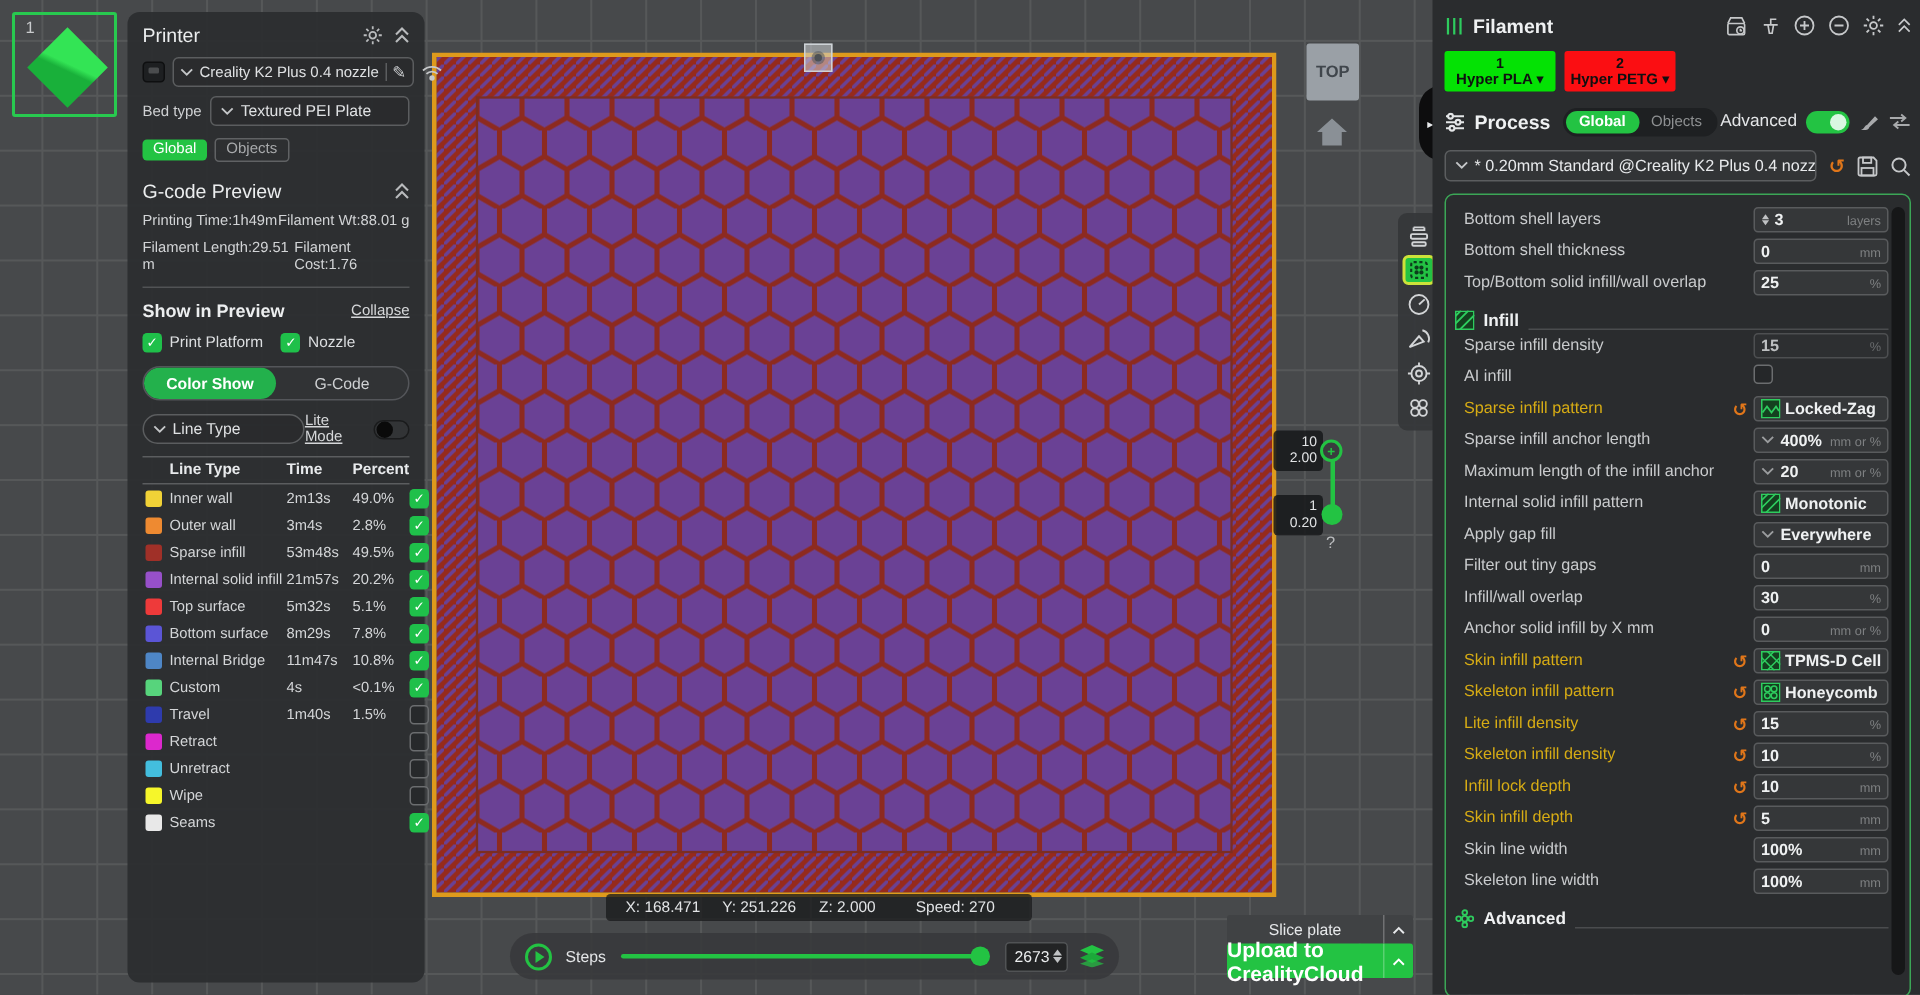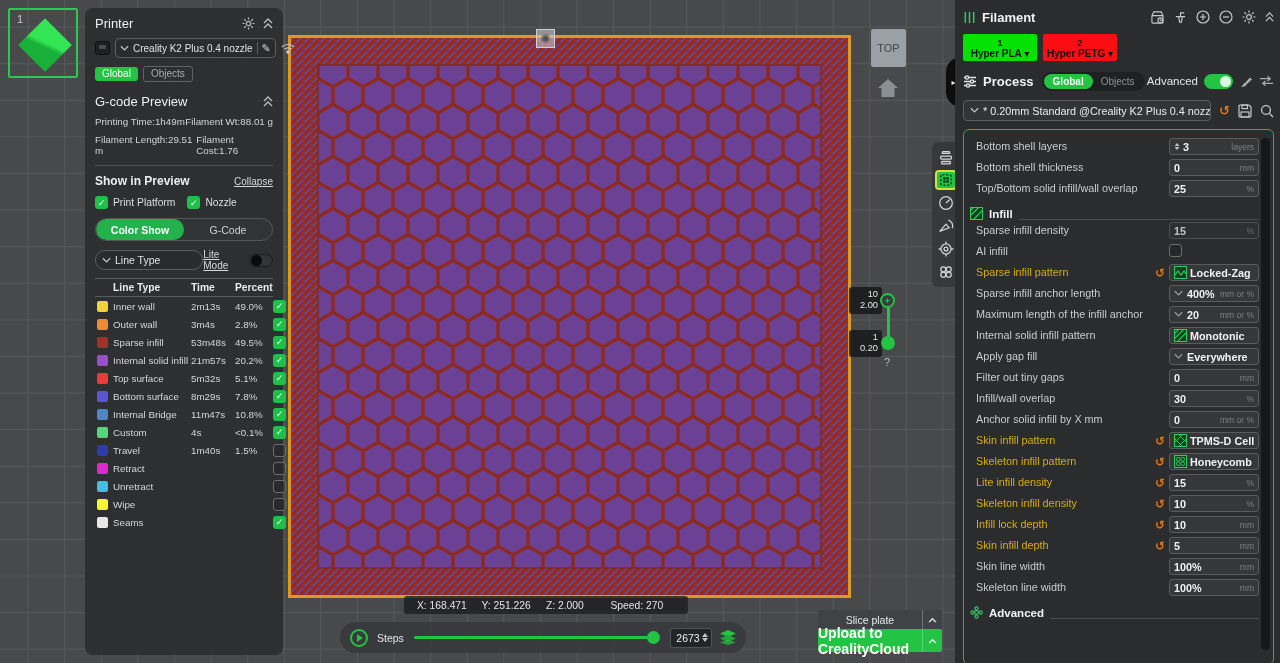--- a/index.html
+++ b/index.html
@@ -80,21 +80,21 @@
   .sw { width:11px; height:11px; border-radius:2px; margin-left:2px; }
 
   
   .print-svg { position:absolute; left:288px; top:35px; }
   .nozzle { position:absolute; left:536px; top:29px; width:19px; height:19px;
     background:rgba(205,210,214,.55); border:1px solid #cdd2d6; }
   .nozzle::after { content:""; position:absolute; left:6px; top:6px; width:5px; height:5px;
     border-radius:50%; background:#4c5054; box-shadow:0 0 0 2px rgba(90,94,98,.6); }
   .viewcube { position:absolute; left:871px; top:29px; width:35px; height:38px;
     background:#9aa0a6; border-radius:2px; display:flex; align-items:center;
-    justify-content:center; font-size:11px; font-weight:normal; color:#40464c; }
+    justify-content:center; font-size:11px; font-weight:bold; color:#40464c; }
   .home { position:absolute; left:877px; top:78px; }
   .collapse-handle { position:absolute; left:946px; top:57px; width:15px; height:50px;
     background:#0d0d0e; border-radius:25px 0 0 25px; display:flex; align-items:center;
     justify-content:center; }
   .collapse-handle span { color:#e8eaec; font-size:8px; }
 
   .toolbar { position:absolute; left:932px; top:142px; width:28px;
     background:rgba(52,54,56,.9); border-radius:6px; padding:5px 0; display:flex;
     flex-direction:column; align-items:center; gap:3px; }
   .tb-btn { width:22px; height:20px; display:flex; align-items:center; justify-content:center; }
@@ -263,20 +263,29 @@
         <span class="pencil">✎</span>
       </div>
       <span>
         <svg width="14" height="11" viewBox="0 0 14 11" fill="none" stroke="#c6c8ca" stroke-width="1.2">
           <path d="M1 4 a8.5 8.5 0 0 1 12 0 M3.3 6.3 a5.3 5.3 0 0 1 7.4 0"></path>
             <circle cx="7" cy="9" r="1.2" fill="#c6c8ca"></circle>
         </svg>
         </span>
     </div>
 
+    <div class="lp-row bed-row">
+      <span class="bed-lbl">Bed type</span>
+      <div class="sel bed-sel">
+        <svg class="chev" viewBox="0 0 10 7">
+            <polyline points="1,1 5,5 9,1"></polyline>
+          </svg>
+        <span class="txt">Textured PEI Plate</span>
+      </div>
+    </div>
 
     <div class="lp-row tabs-row">
       <span class="tab-pill tab-on">Global</span>
       <span class="tab-pill tab-off">Objects</span>
     </div>
 
     <div class="lp-sep"></div>
 
     <div class="lp-row gp-head">
       <div class="lp-title">G-code Preview</div>

